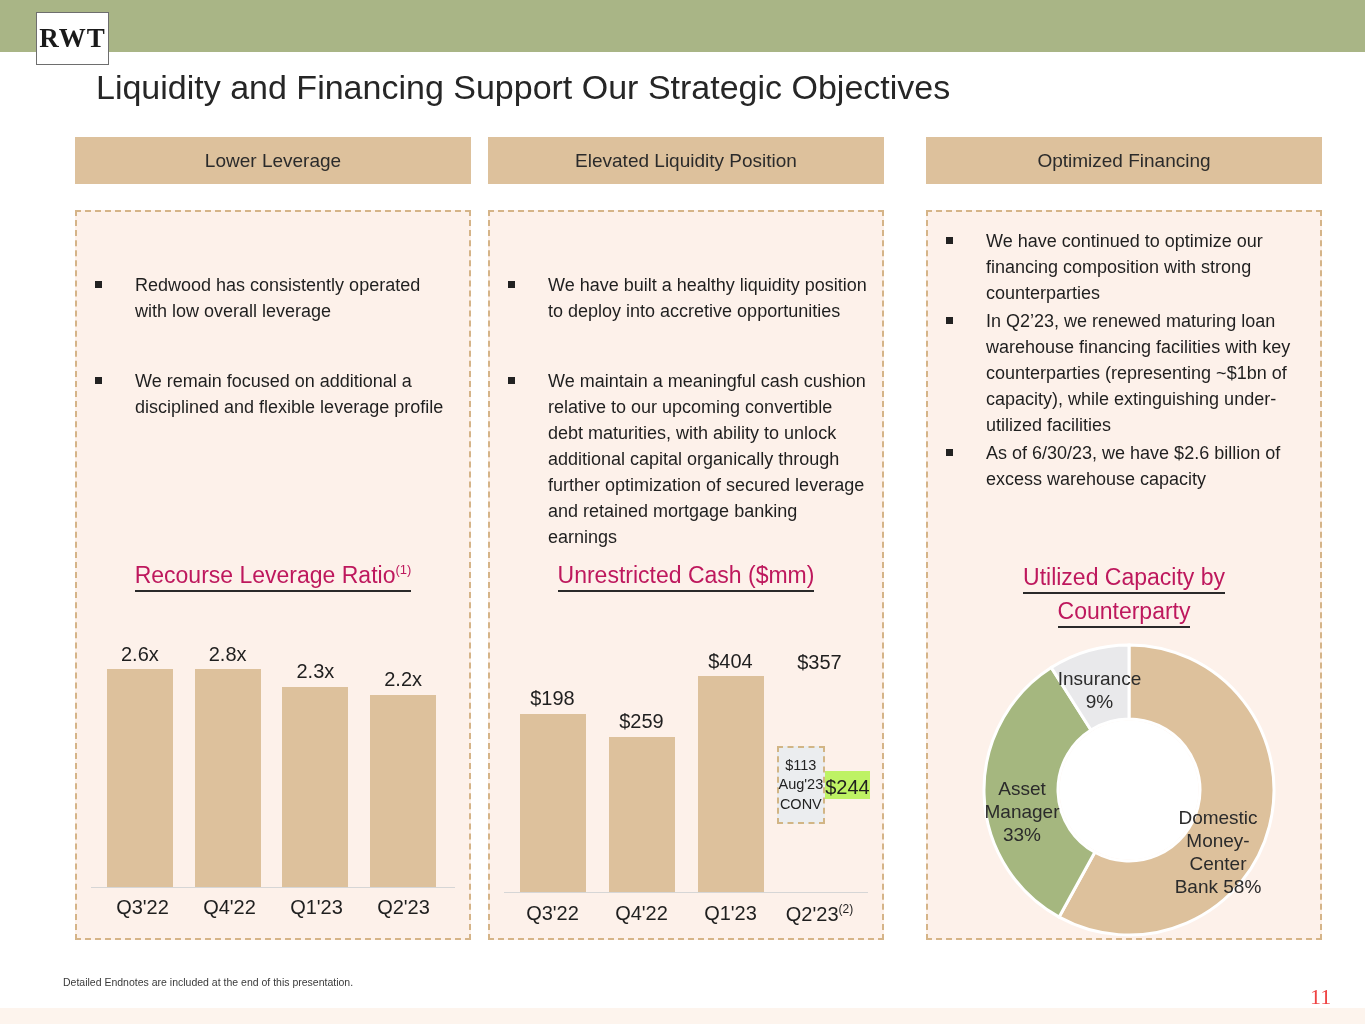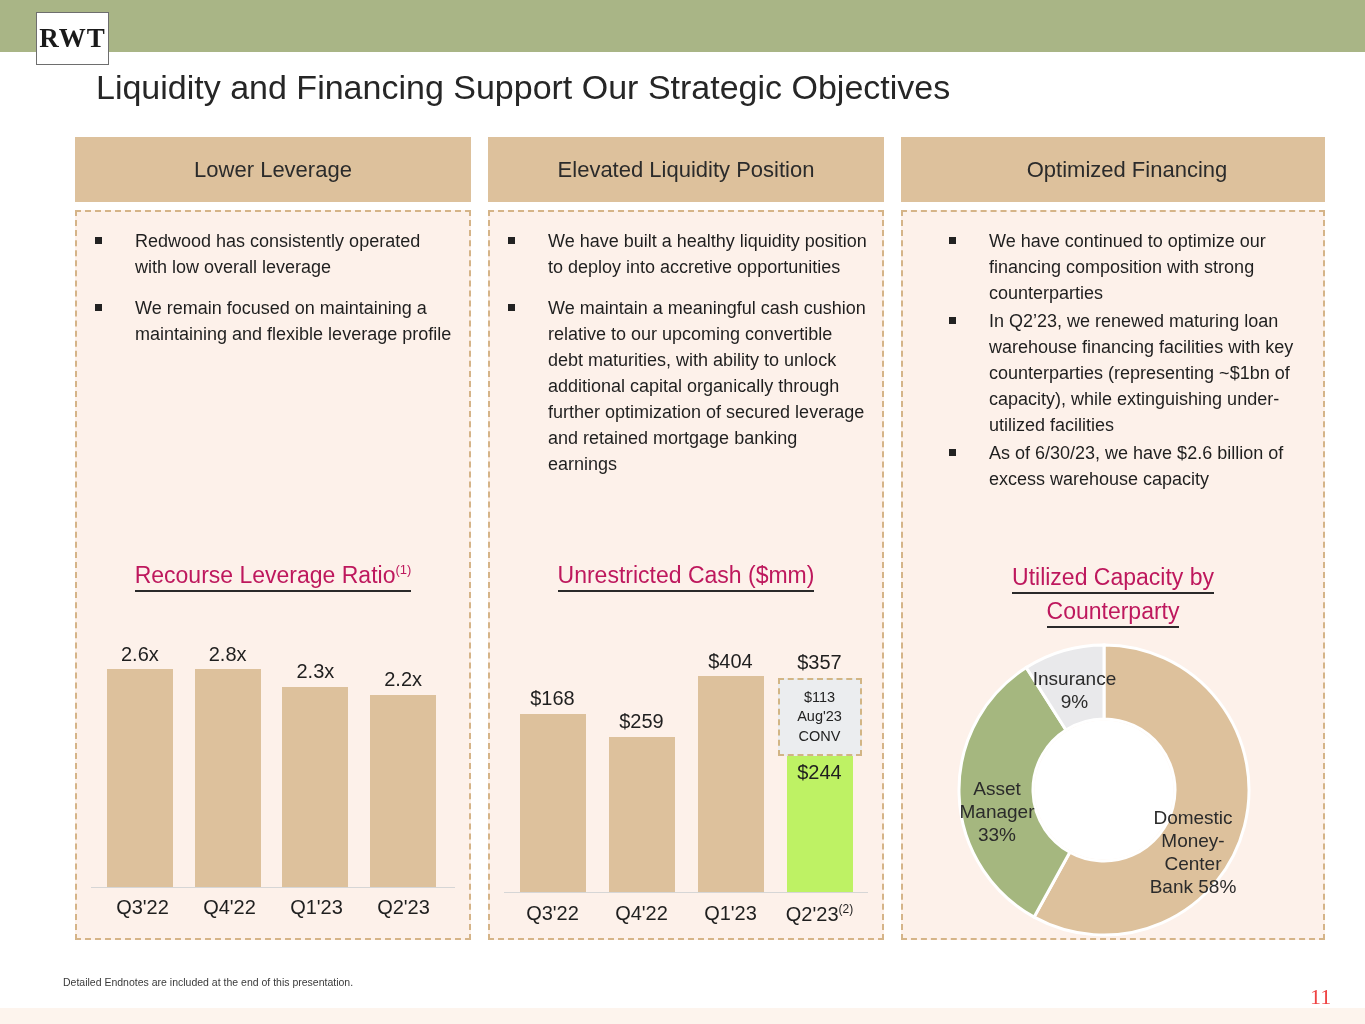--- a/index.html
+++ b/index.html
@@ -5,41 +5,41 @@
   html,body{margin:0;padding:0;}
   body{font-family:"Liberation Sans",sans-serif;background:#ffffff;}
   .slide{position:relative;width:1365px;height:1024px;overflow:hidden;background:#ffffff;color:#1f1f1f;}
 
   .topbar{position:absolute;left:0;top:0;width:1365px;height:52px;background:#a9b586;}
   .logo-box{position:absolute;left:36px;top:12px;width:71px;height:51px;background:#ffffff;border:1px solid #6e6e6e;display:flex;align-items:center;justify-content:center;font-weight:bold;}
   .logo-box span{font-family:"Liberation Serif",serif;font-size:27px;color:#1a1a1a;letter-spacing:1px;}
 
   .slide-title{position:absolute;left:92px;top:64px;margin:4px;font-size:34px;font-weight:400;color:#262626;white-space:nowrap;}
 
-  .col-header{position:absolute;top:137px;width:396px;height:65px;background:#ddc19c;display:flex;align-items:center;justify-content:center;font-size:22px;color:#2b2b2b;}
+  .col-header{position:absolute;top:137px;width:396px;height:47px;background:#ddc19c;display:flex;align-items:center;justify-content:center;font-size:19px;color:#2b2b2b;}
   .panel{position:absolute;top:210px;width:392px;height:726px;background:#fdf1ea;border:2px dashed #d5b488;}
-  .c1{left:75px;} .c2{left:488px;} .c3{left:901px;padding-left:28px;}
+  .c1{left:75px;} .c2{left:488px;} .c3{left:926px;}
 
   ul.bullets{list-style:none;margin:0;padding:16px 14px 0 16px;}
   ul.bullets li{position:relative;padding-left:42px;font-size:18px;line-height:26px;color:#1f1f1f;}
-  ul.bullets.loose li{margin-bottom:15px;}
+  ul.bullets.loose li{margin-bottom:15px;margin-top:44px;}
   ul.bullets.tight li{margin-bottom:2px;}
   .sq{position:absolute;left:2px;top:9px;width:7px;height:7px;background:#222222;}
 
   .chart-title{position:absolute;left:0;width:100%;text-align:center;font-size:23px;color:#be185d;}
   .chart-title .u{border-bottom:2px solid #2a2a2a;padding-bottom:2px;}
   .chart-title sup{font-size:13px;}
 
   .bars{position:absolute;display:flex;align-items:flex-end;justify-content:space-between;}
   .bars.chart1{left:19px;right:22px;top:431px;height:244px;}
   .bars.chart2{left:18px;right:18px;top:438px;height:242px;}
   .bar-group{flex:1;height:100%;display:flex;flex-direction:column;justify-content:flex-end;align-items:center;}
   .bar-value{height:24px;font-size:20px;color:#1f1f1f;margin-bottom:3px;white-space:nowrap;}
   .bar-col{width:66px;background:#ddc19c;}
-  .bar-col.stack{width:86px;background:transparent;display:flex;flex-direction:column;align-items:center;}
+  .bar-col.stack{width:86px;background:transparent;display:flex;align-items:center;}
   .callout{box-sizing:border-box;width:84px;height:78px;background:#ebedef;border:2px dashed #d2b585;display:flex;flex-direction:column;align-items:center;justify-content:center;font-size:14.5px;line-height:1.32;color:#222222;}
   .remainder{width:66px;flex:1;background:#bef264;text-align:center;padding-top:5px;font-size:20px;color:#1f1f1f;}
 
   .baseline{position:absolute;left:14px;right:14px;border-top:1px solid #d6d6d6;}
   .bl1{top:675px;} .bl2{top:680px;}
   .cats{position:absolute;display:flex;justify-content:space-between;}
   .cats.chart1{left:22px;right:22px;top:684px;}
   .cats.chart2{left:18px;right:18px;top:690px;}
   .cat{flex:1;text-align:center;font-size:20px;color:#1f1f1f;}
   .cat sup{font-size:12px;}
@@ -61,21 +61,21 @@
   <div class="topbar"></div>
   <div class="logo-box">
     <span>RWT</span>
   </div>
   <h1 class="slide-title">Liquidity and Financing Support Our Strategic Objectives</h1>
 
   <div class="col-header c1">Lower Leverage</div>
   <div class="panel c1">
     <ul class="bullets loose">
       <li><span class="sq"></span><span>Redwood has consistently operated with low overall leverage</span></li>
-      <li><span class="sq"></span><span>We remain focused on maintaining a maintaining and flexible leverage profile</span></li>
+      <li><span class="sq"></span><span>We remain focused on additional a disciplined and flexible leverage profile</span></li>
     </ul>
     <div class="chart-title" style="top:350px;">
       <span class="u"><span>Recourse Leverage Ratio</span><sup>(1)</sup></span>
     </div>
     <div class="bars chart1">
       <div class="bar-group">
           <div class="bar-value">2.6x</div>
           <div class="bar-col" style="height: 227px;"></div>
         </div>
       <div class="bar-group">
@@ -104,21 +104,21 @@
   <div class="panel c2">
     <ul class="bullets loose">
       <li><span class="sq"></span><span>We have built a healthy liquidity position to deploy into accretive opportunities</span></li>
       <li><span class="sq"></span><span>We maintain a meaningful cash cushion relative to our upcoming convertible debt maturities, with ability to unlock additional capital organically through further optimization of secured leverage and retained mortgage banking earnings</span></li>
     </ul>
     <div class="chart-title" style="top:350px;">
       <span class="u"><span>Unrestricted Cash ($mm)</span></span>
     </div>
     <div class="bars chart2">
       <div class="bar-group">
-          <div class="bar-value">$168</div>
+          <div class="bar-value">$198</div>
           <div class="bar-col" style="height: 178px;"></div>
         </div>
       <div class="bar-group">
           <div class="bar-value">$259</div>
           <div class="bar-col" style="height: 155px;"></div>
         </div>
       <div class="bar-group">
           <div class="bar-value">$404</div>
           <div class="bar-col" style="height: 242px;"></div>
         </div>

